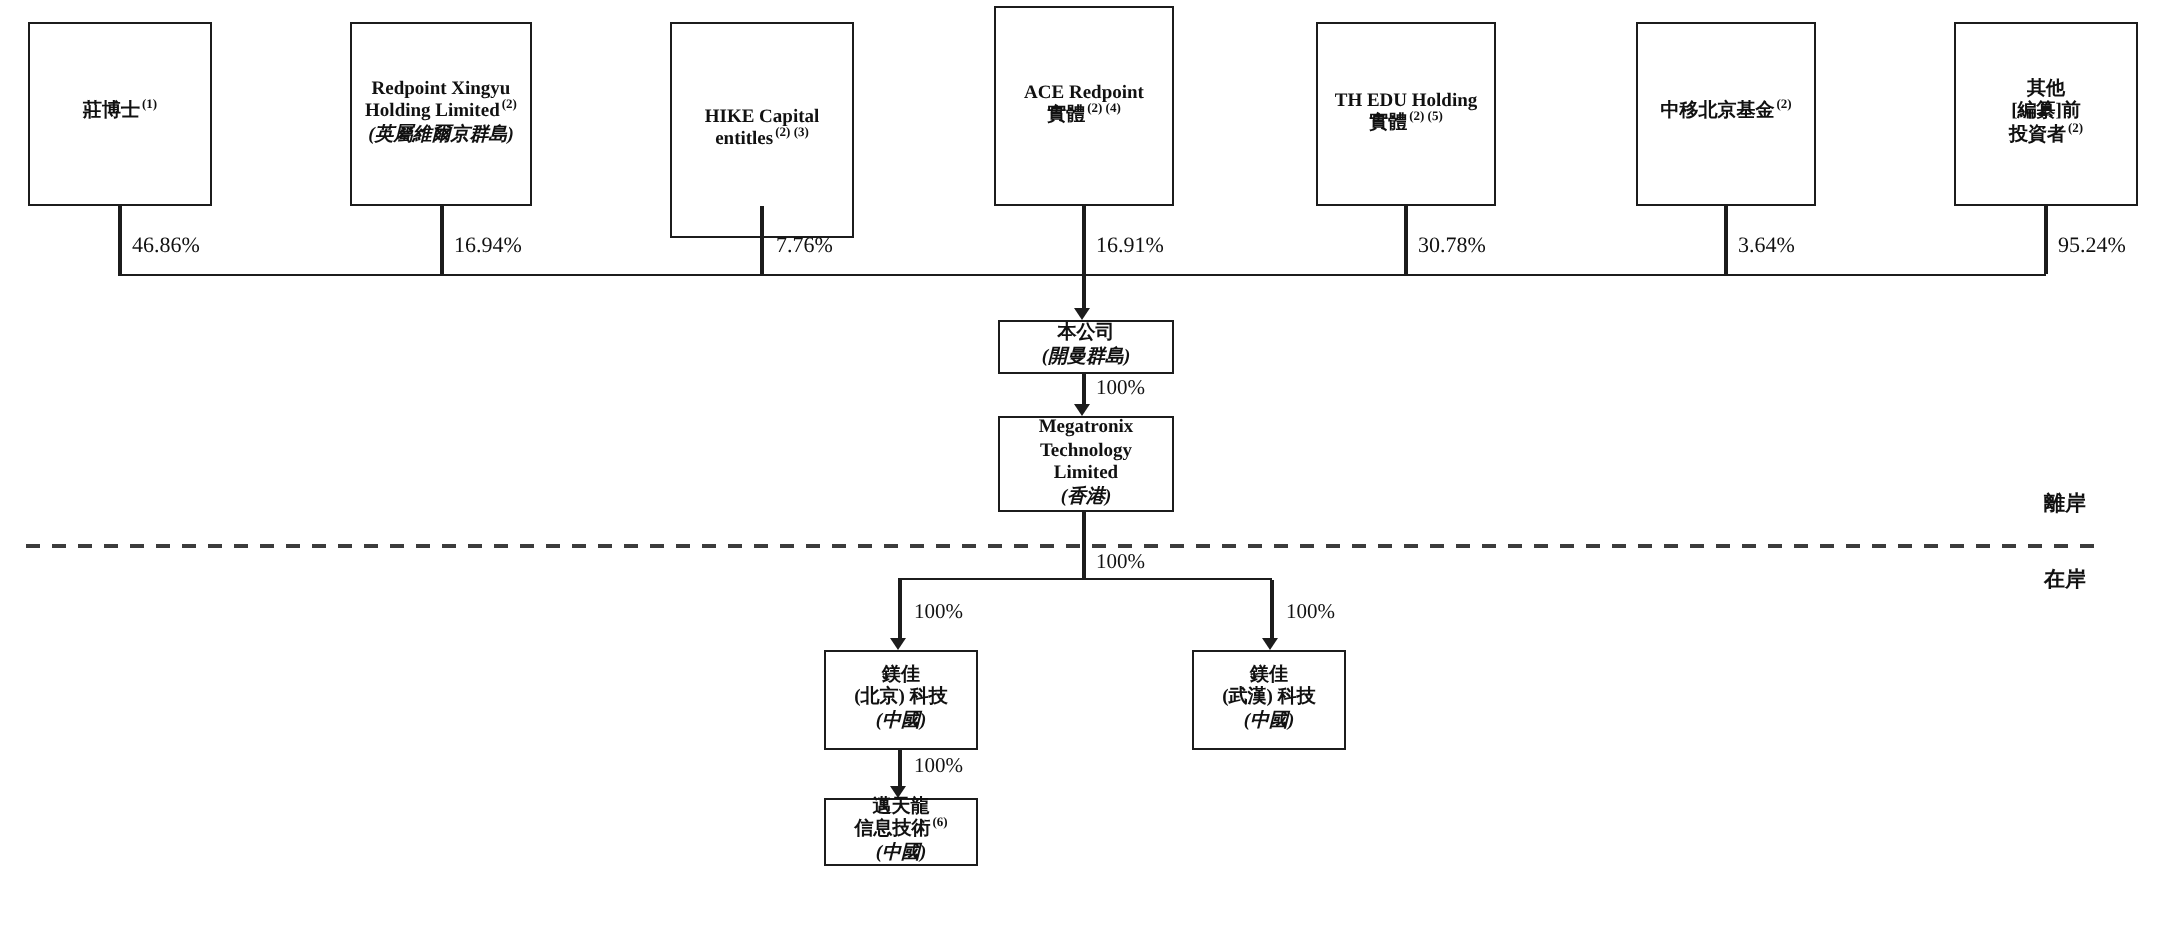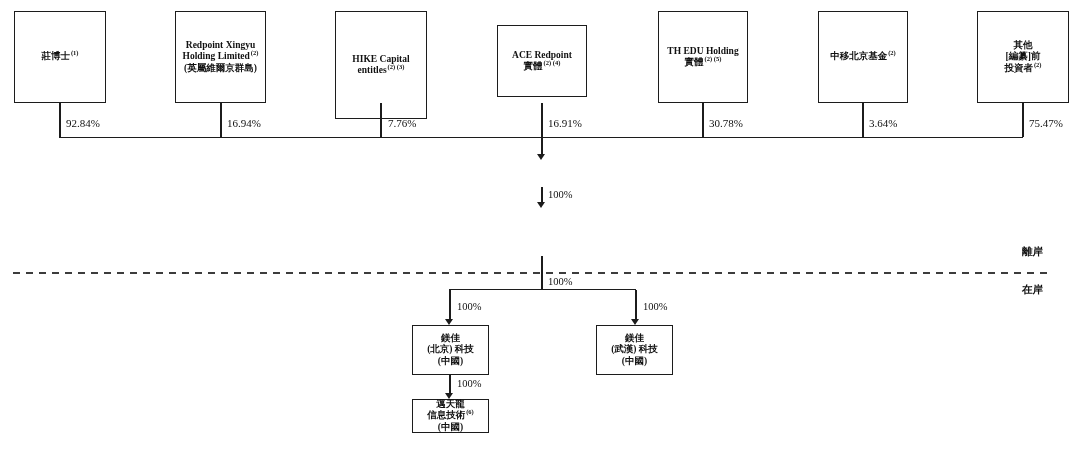--- a/index.html
+++ b/index.html
@@ -17,21 +17,21 @@
     background:#fff;
     display:flex;flex-direction:column;
     align-items:center;justify-content:center;
     text-align:center;
     font-weight:bold;
     font-size:9.5px;line-height:11.5px;
     color:#111;
     box-sizing:border-box;
   }
   .box .ln{white-space:nowrap;}
-  .it{}
+  .it{font-style:italic;}
   sup{font-size:6.5px;line-height:0;margin-left:1px;font-weight:bold;}
   .vline{position:absolute;width:1.3px;background:#1c1c1c;}
   .hline{position:absolute;height:1.3px;background:#1c1c1c;}
   .arrow{
     position:absolute;width:0;height:0;
     border-left:4.5px solid transparent;
     border-right:4.5px solid transparent;
     border-top:6.5px solid #1c1c1c;
   }
   .pct{position:absolute;font-size:11px;top:117px;color:#111;}
@@ -52,21 +52,21 @@
   </div>
   <div class="box" style="left:175px;top:11px;width:91px;height:92px">
     <div class="ln"><span>Redpoint Xingyu</span></div>
     <div class="ln"><span>Holding Limited</span><sup>(2)</sup></div>
     <div class="ln it"><span>(英屬維爾京群島)</span></div>
   </div>
   <div class="box" style="left:335px;top:11px;width:92px;height:108px">
     <div class="ln"><span>HIKE Capital</span></div>
     <div class="ln"><span>entitles</span><sup>(2) (3)</sup></div>
   </div>
-  <div class="box" style="left:497px;top:25px;width:90px;height:72px">
+  <div class="box" style="left:497px;top:3px;width:90px;height:100px">
     <div class="ln"><span>ACE Redpoint</span></div>
     <div class="ln"><span>實體</span><sup>(2) (4)</sup></div>
   </div>
   <div class="box" style="left:658px;top:11px;width:90px;height:92px">
     <div class="ln"><span>TH EDU Holding</span></div>
     <div class="ln"><span>實體</span><sup>(2) (5)</sup></div>
   </div>
   <div class="box" style="left:818px;top:11px;width:90px;height:92px">
     <div class="ln"><span>中移北京基金</span><sup>(2)</sup></div>
   </div>
@@ -78,36 +78,46 @@
 
   <div class="vline" style="left:59.4px;top:103px;height:34px"></div>
   <div class="vline" style="left:220.4px;top:103px;height:34px"></div>
   <div class="vline" style="left:380.4px;top:103px;height:34px"></div>
   <div class="vline" style="left:541.4px;top:103px;height:34px"></div>
   <div class="vline" style="left:702.4px;top:103px;height:34px"></div>
   <div class="vline" style="left:862.4px;top:103px;height:34px"></div>
   <div class="vline" style="left:1022.4px;top:103px;height:34px"></div>
   <div class="hline" style="left:59.4px;top:137px;width:964px"></div>
 
-  <div class="pct" style="left:66px">92.84%</div>
+  <div class="pct" style="left:66px">46.86%</div>
   <div class="pct" style="left:227px">16.94%</div>
   <div class="pct" style="left:388px">7.76%</div>
   <div class="pct" style="left:548px">16.91%</div>
   <div class="pct" style="left:709px">30.78%</div>
   <div class="pct" style="left:869px">3.64%</div>
-  <div class="pct" style="left:1029px">75.47%</div>
+  <div class="pct" style="left:1029px">95.24%</div>
 
   <div class="vline" style="left:541.4px;top:138px;height:17px"></div>
   <div class="arrow" style="left:537px;top:153.5px"></div>
 
+  <div class="box" style="left:499px;top:160px;width:88px;height:27px">
+    <div class="ln"><span>本公司</span></div>
+    <div class="ln it"><span>(開曼群島)</span></div>
+  </div>
 
   <div class="vline" style="left:541.4px;top:187px;height:15px"></div>
   <div class="arrow" style="left:537px;top:201.5px"></div>
   <div class="own" style="left:548px;top:189px">100%</div>
 
+  <div class="box" style="left:499px;top:208px;width:88px;height:48px">
+    <div class="ln"><span>Megatronix</span></div>
+    <div class="ln"><span>Technology</span></div>
+    <div class="ln"><span>Limited</span></div>
+    <div class="ln it"><span>(香港)</span></div>
+  </div>
 
   <div class="vline" style="left:541.4px;top:256px;height:34px"></div>
   <div class="dashline"></div>
   <div class="region" style="left:1022px;top:245px">離岸</div>
   <div class="region" style="left:1022px;top:283px">在岸</div>
   <div class="own" style="left:548px;top:276px">100%</div>
 
   <div class="hline" style="left:449.4px;top:289px;width:187px"></div>
   <div class="vline" style="left:449.4px;top:290px;height:29px"></div>
   <div class="arrow" style="left:445px;top:318.5px"></div>

